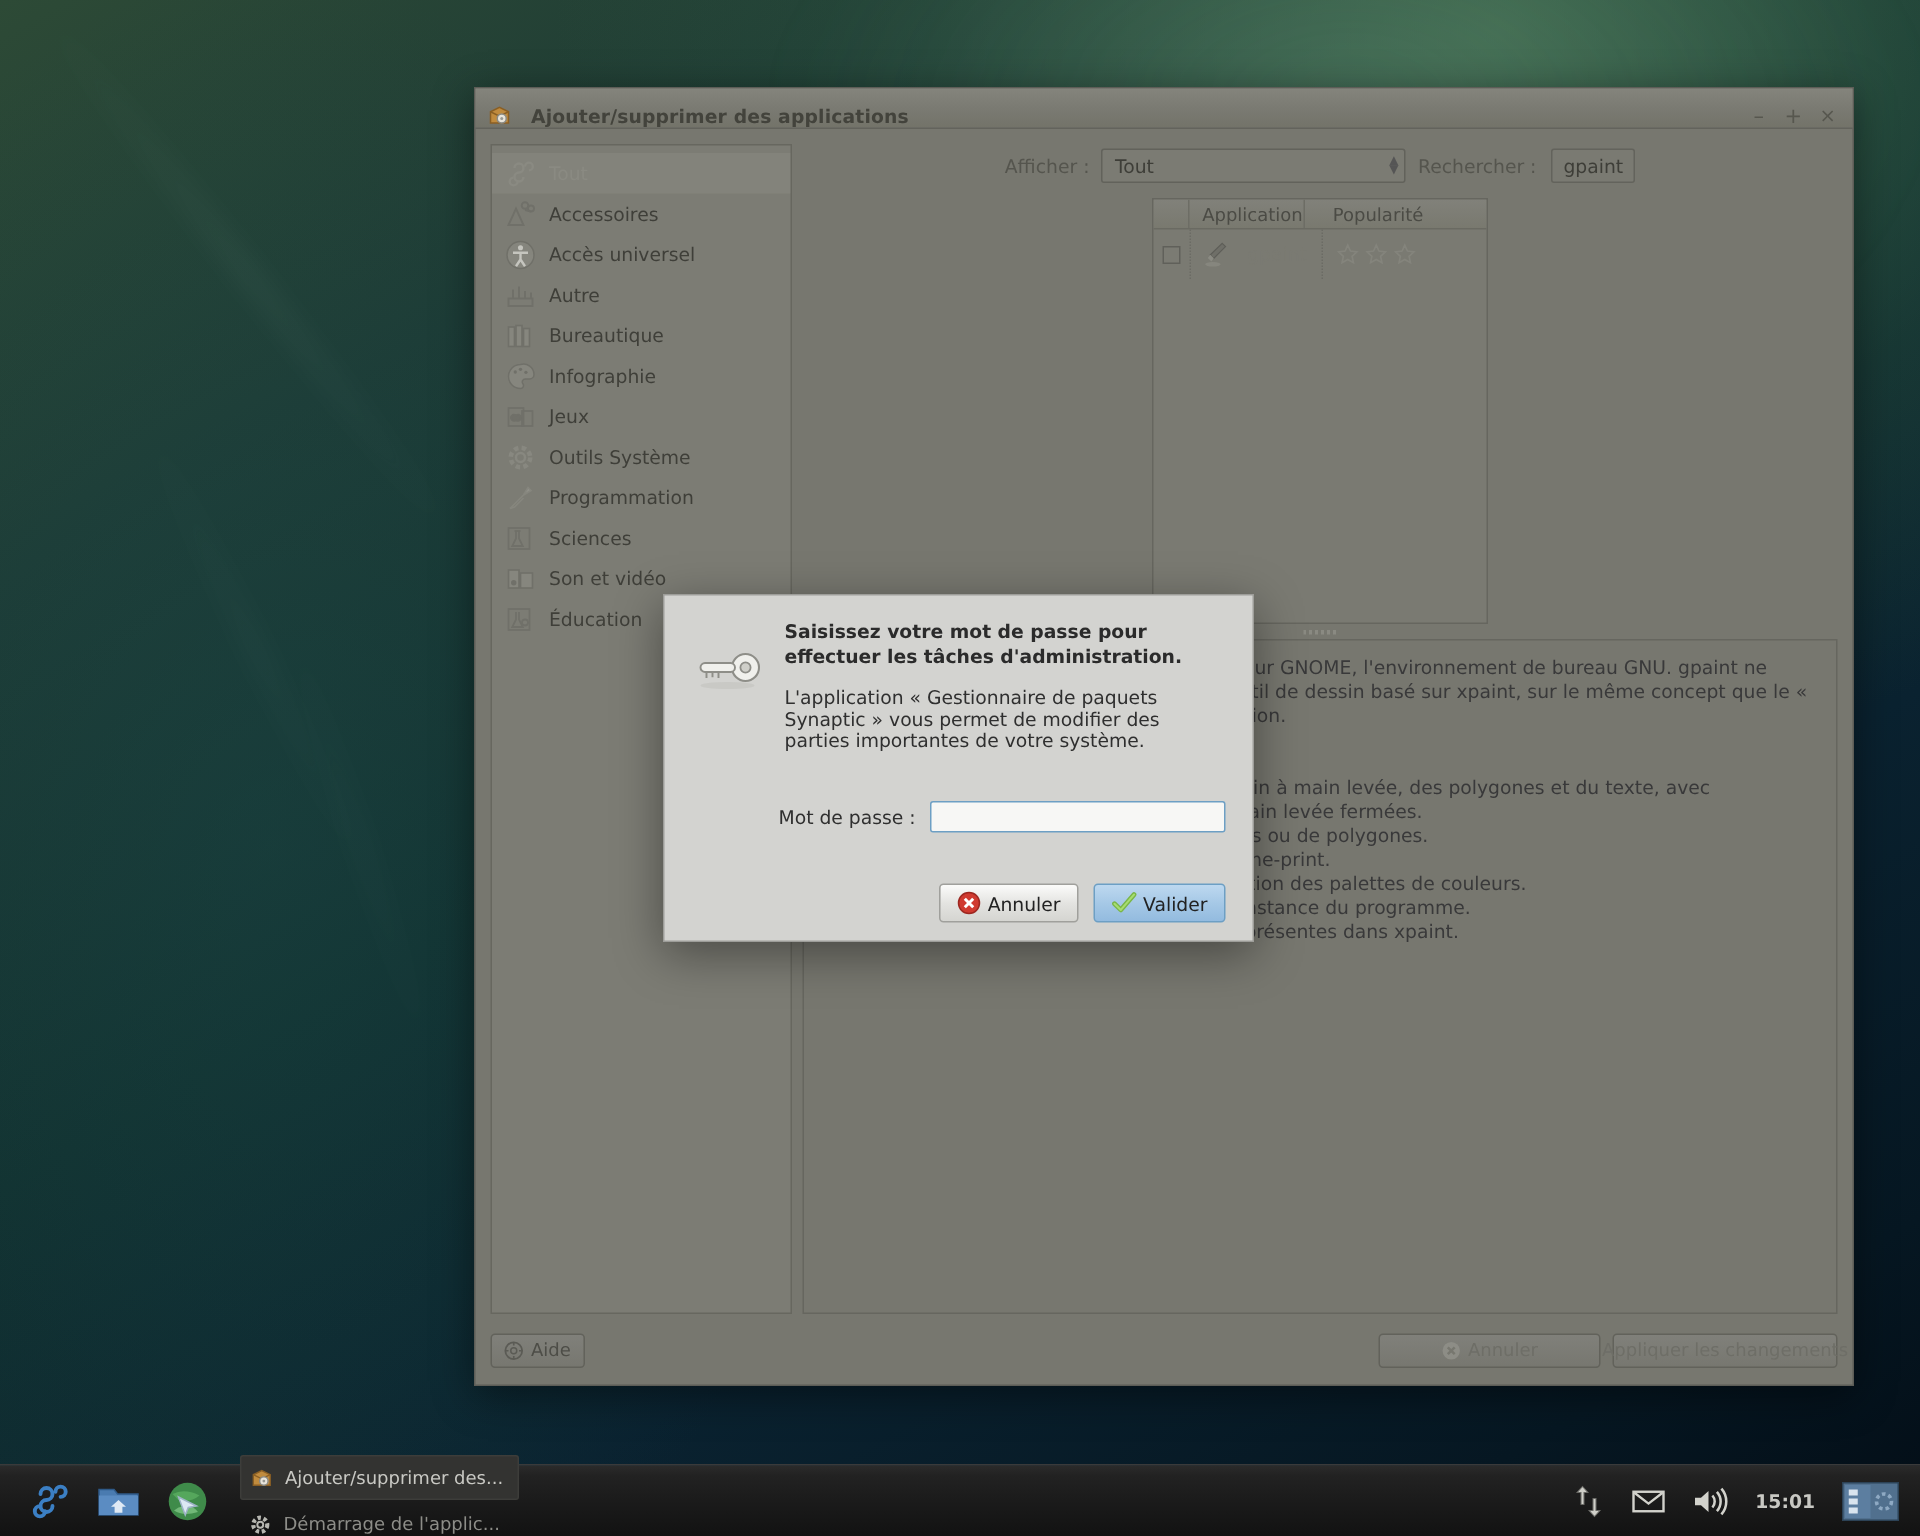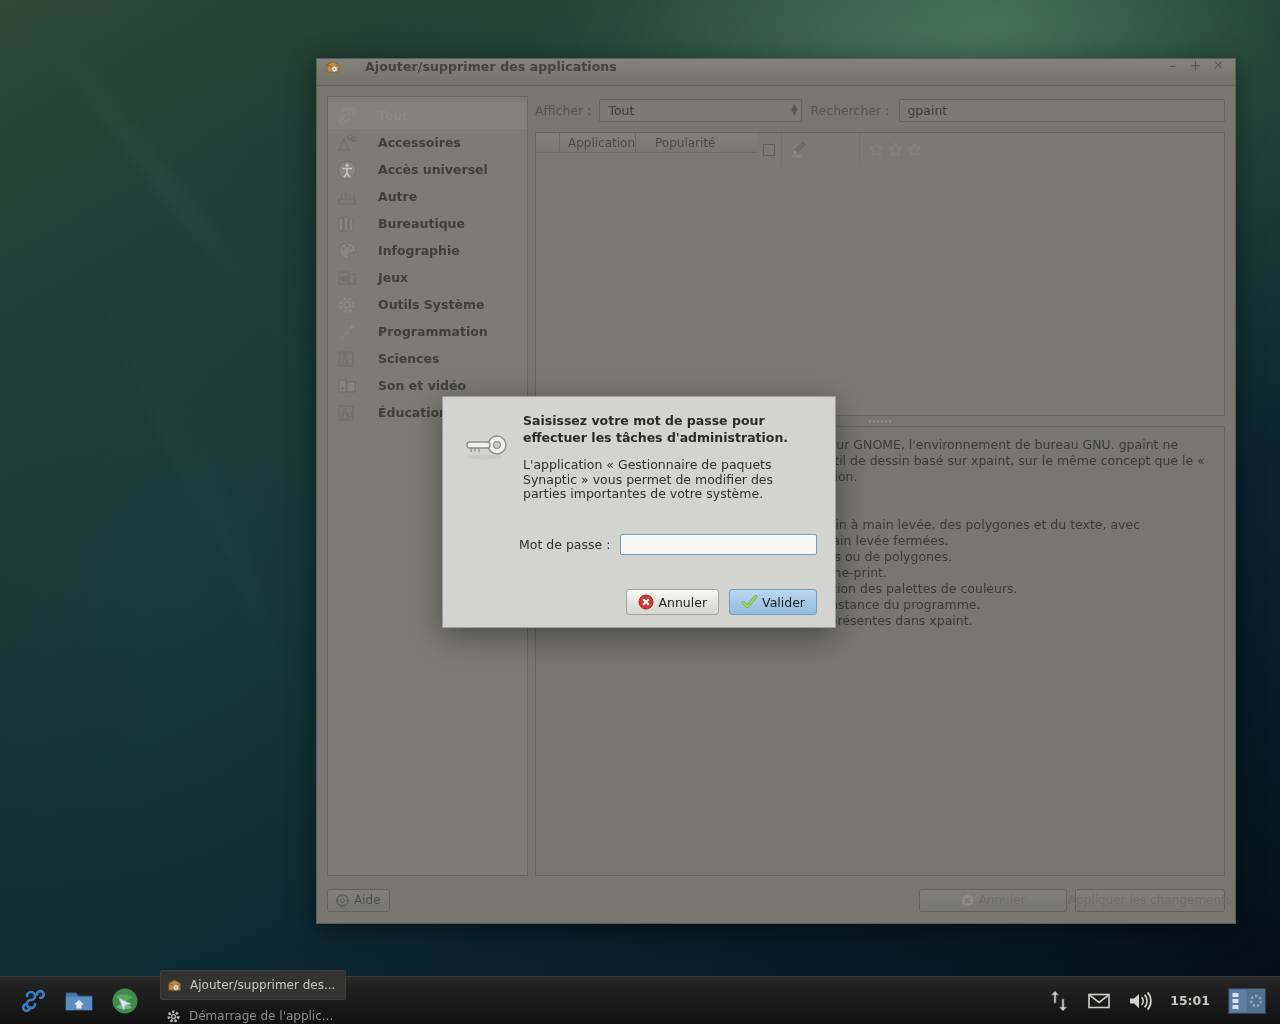--- a/index.html
+++ b/index.html
@@ -32,22 +32,22 @@
   }
 
   
   #app-window {
     position: absolute; left: 316px; top: 58px; width: 920px; height: 866px;
     background: #77776f; border: 1px solid #5d5d57;
     box-shadow: 0 6px 26px rgba(0,0,0,.45);
     display: flex; flex-direction: column;
   }
   .titlebar {
-    height: 27px; flex: none; display: flex; align-items: flex-start;
-    padding: 0 6px 0 8px; gap: 24px;
+    height: 27px; flex: none; display: flex; align-items: flex-end;
+    padding: 0 6px 0 8px; gap: 13px;
     background: linear-gradient(180deg, #84847c 0%, #7a7a72 52%, #737369 100%);
     border-bottom: 1px solid #63635c;
   }
   .titlebar-title {
     font-size: 12.5px; font-weight: bold; color: #43433c;
     letter-spacing: .1px; flex: 1; white-space: nowrap;
   }
   .win-ctrls { display: flex; align-items: center; gap: 10px; padding-right: 4px; }
   .win-btn {
     width: 13px; height: 13px; color: #57574f; font-size: 14px; line-height: 12px;
@@ -58,52 +58,52 @@
   .win-body { flex: 1; display: flex; flex-direction: column; padding: 10px 10px 8px 10px; }
   .content-row { flex: 1; display: flex; gap: 7px; min-height: 0; }
 
   
   .sidebar {
     width: 201px; flex: none;
     background: #7c7c74; border: 1px solid #67675f;
     padding: 5px 0 0 0; overflow: hidden;
   }
   .cat-item {
-    display: flex; align-items: center; gap: 20px;
-    padding: 4px 6px 4px 8px; height: 27px; cursor: pointer; font-weight: bold;
+    display: flex; align-items: center; gap: 8px;
+    padding: 4px 6px 4px 8px; height: 27px; cursor: pointer;
   }
   .cat-item.selected { background: #83837b; }
   .cat-label {
     font-size: 12.5px; color: #3f3f39; white-space: nowrap;
   }
   .cat-item.selected .cat-label { color: #8a8a82; }
   .cat-icon { width: 22px; height: 22px; flex: none; opacity: .72; }
 
   
-  .rightpane { flex: 1; display: flex; flex-direction: column; min-width: 0; }
+  .rightpane { flex: 1; display: flex; flex-direction: column; min-width: 0; align-items: center; }
   .toolbar { height: 28px; display: flex; align-items: center; gap: 8px; margin-bottom: 8px; }
   .tb-label { font-size: 12.5px; color: #55554e; white-space: nowrap; }
   .combo {
     width: 203px; height: 23px; background: #7b7b73;
     border: 1px solid #62625b; border-radius: 2px;
     display: flex; align-items: center; padding: 0 4px 0 8px;
     font-size: 12.5px; color: #3e3e38; cursor: pointer;
   }
   .combo-value { flex: 1; }
   .spin { display: flex; flex-direction: column; line-height: 6px; color: #555; font-size: 8px; }
   .search-field {
     flex: 1; height: 23px; background: #7a7a72; border: 1px solid #63635c;
     border-radius: 2px; display: flex; align-items: center; padding: 0 7px;
     font-size: 12.5px; color: #3e3e38; margin-left: 2px; cursor: text;
   }
 
   
   .listbox {
     height: 284px; background: #7a7a72; border: 1px solid #66665f;
-    display: flex; flex-direction: row; overflow: hidden;
+    display: flex; flex-direction: column; overflow: hidden;
   }
   .list-header {
     display: flex; height: 20px; flex: none;
     background: linear-gradient(180deg,#81817a 0%, #79796f 100%);
     border-bottom: 1px solid #6a6a62;
   }
   .hcell {
     font-size: 12px; color: #4b4b45; display: flex; align-items: center;
     padding: 0 0 0 8px; border-right: 1px solid #6d6d65;
   }

